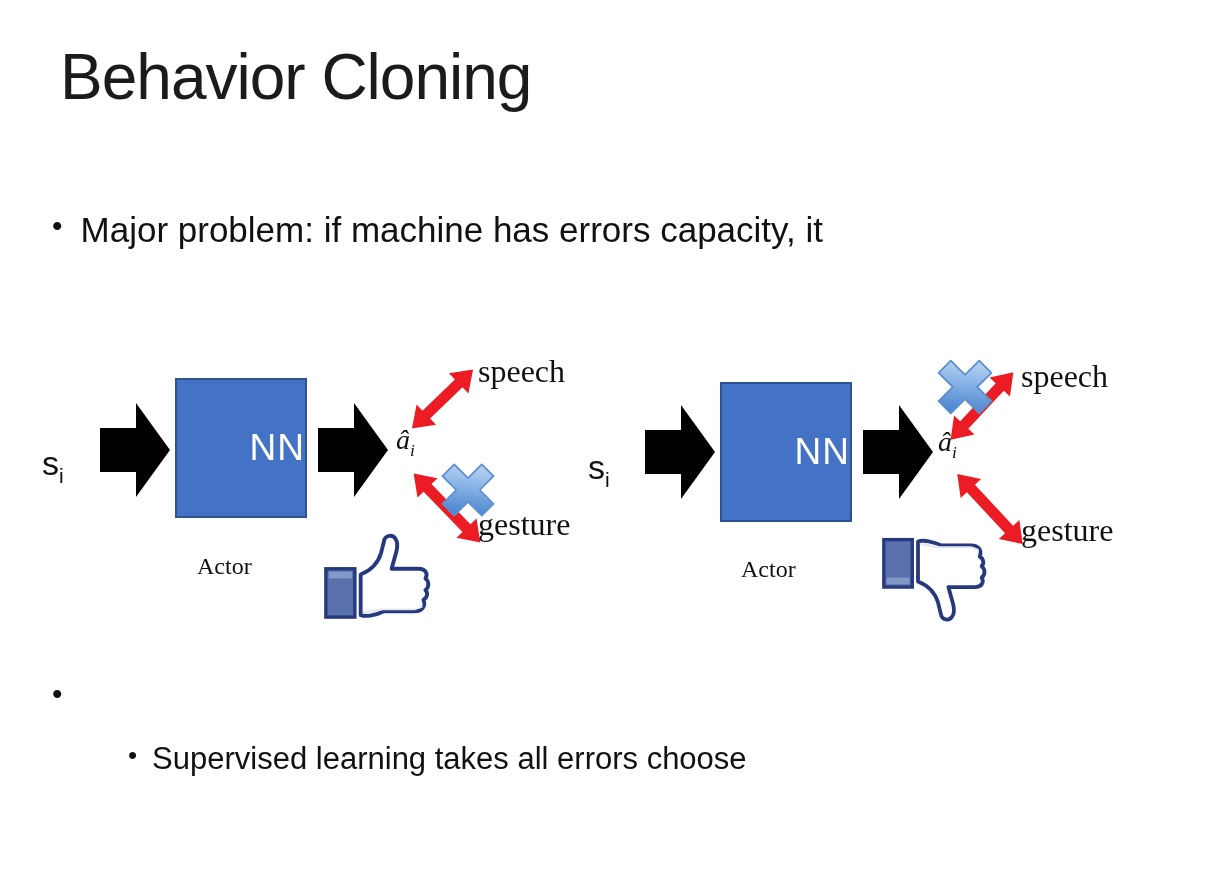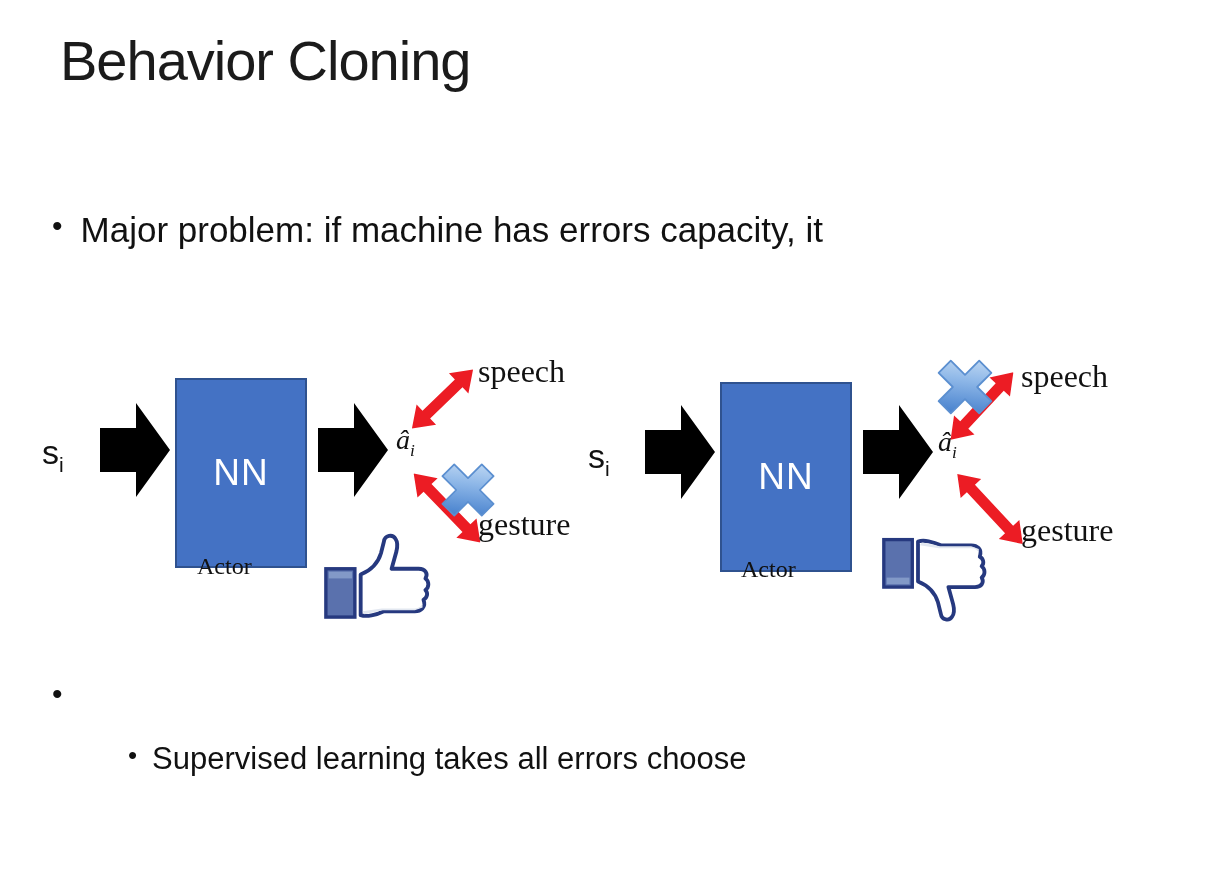--- a/index.html
+++ b/index.html
@@ -1,32 +1,32 @@
 <!DOCTYPE html>
 <html style="--background: #FFFFFF; --text: #111111; --nn_fill: #4472C4; --nn_border: #2F528F; --arrow_black: #000000; --arrow_red: #EC1C24; --cross_blue: #3B78C9; --cross_blue_light: #D6E7F8; --cross_border: #5B8FD0; --thumb_outline: #26397F; --thumb_cuff: #5A71AD; --thumb_fill: #FFFFFF; --thumb_shade: #E2E7F0;"><head>
 <meta charset="utf-8">
 <style>
   html,body{margin:0;padding:0;background:#fff;}
   body{width:1210px;height:892px;overflow:hidden;position:relative;
        font-family:"Liberation Sans",sans-serif;color:var(--text,#111);}
   .slide{position:absolute;inset:0;background:var(--background,#fff);}
   .abs{position:absolute;}
-  .title{left:60px;top:28px;font-size:56px;font-weight:300;letter-spacing:-1px;color:#1b1b1b;
+  .title{left:60px;top:40px;font-size:64px;font-weight:300;letter-spacing:-1px;color:#1b1b1b;
          font-family:"Liberation Sans",sans-serif;}
   .bullet-row{display:flex;align-items:flex-start;}
   .bullet-dot{font-size:30px;line-height:1.45;margin-right:18px;}
   .b1{left:52px;top:204px;font-size:35px;line-height:52px;width:1050px;font-weight:400;}
   .b2{left:52px;top:672px;font-size:36px;line-height:50px;width:1100px;}
   .b2sub{left:128px;top:736px;font-size:31px;line-height:46px;width:1000px;}
   .b2sub .bullet-dot{font-size:26px;margin-right:15px;line-height:1.5;}
-  .nn-box{width:132px;height:190px;background:var(--nn_fill,#4472C4);
+  .nn-box{width:132px;height:140px;background:var(--nn_fill,#4472C4);
           border:2px solid var(--nn_border,#2F528F);box-sizing:border-box;
-          display:flex;align-items:center;justify-content:center;}
+          display:flex;align-items:center;justify-content:flex-end;}
   .nn-label{color:#fff;font-size:37px;font-weight:300;letter-spacing:1px;}
-  .state{font-size:34px;} .state sub,.action sub{font-size:0.62em;}
+  .state{font-size:34px;margin-top:11px;} .state sub,.action sub{font-size:0.62em;}
   .action{font-size:28px;font-family:"Liberation Serif",serif;font-style:italic;}
   .action sub{font-style:italic;}
   .side-label{font-size:32px;font-family:Liberation Serif, serif;}
   .actor{font-size:24px;font-family:Liberation Serif, serif;}
   .rot{transform-origin:50% 50%;}
   svg{display:block;}
 </style>
 </head>
 <body>
 

